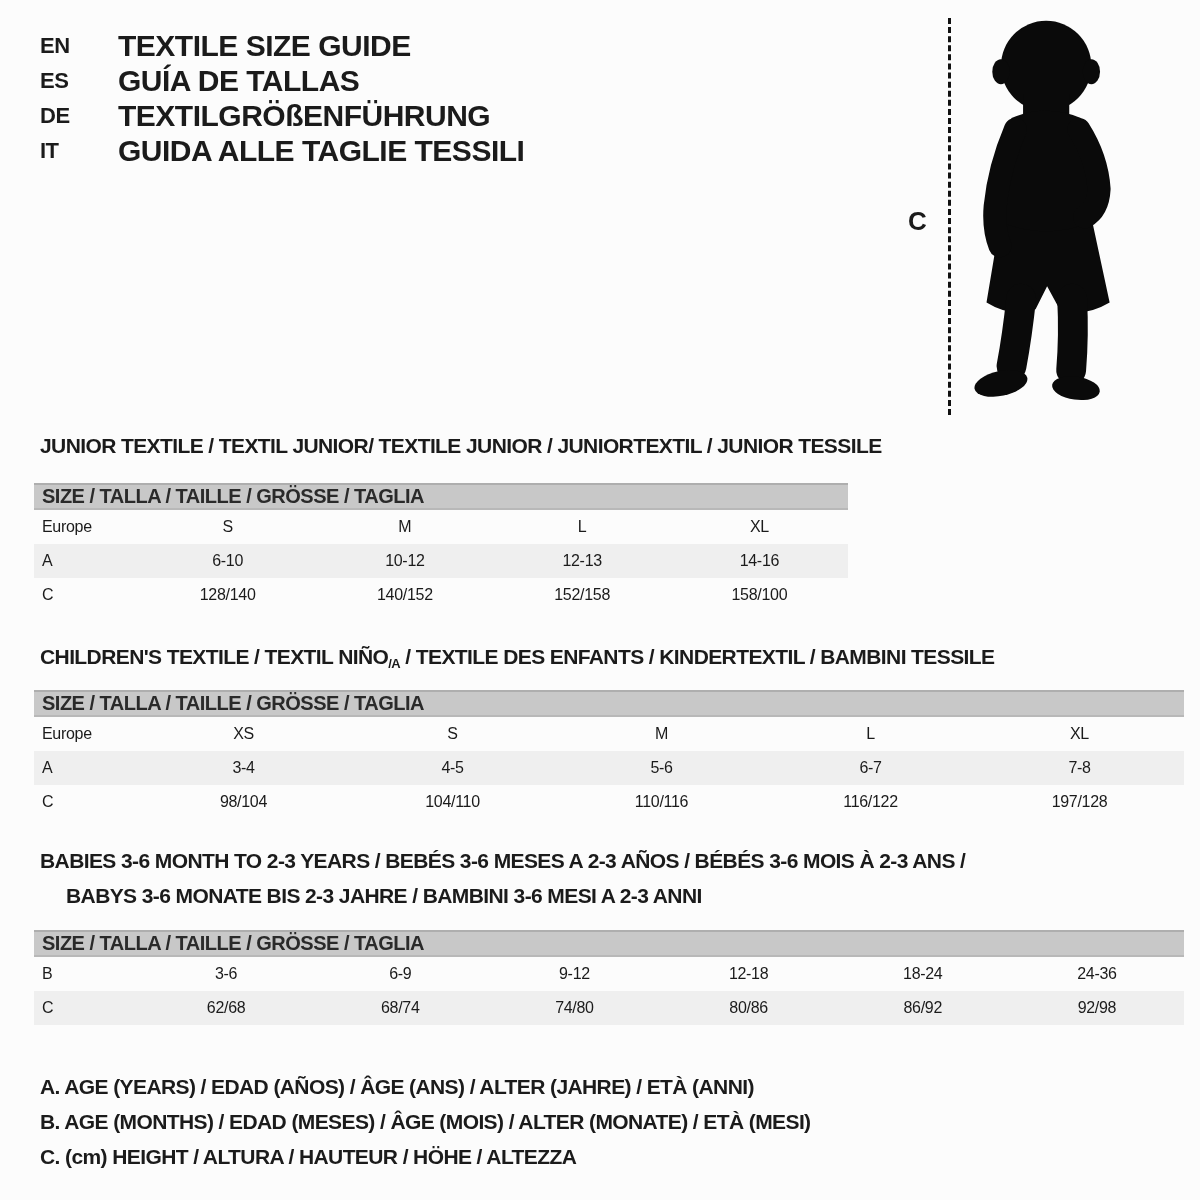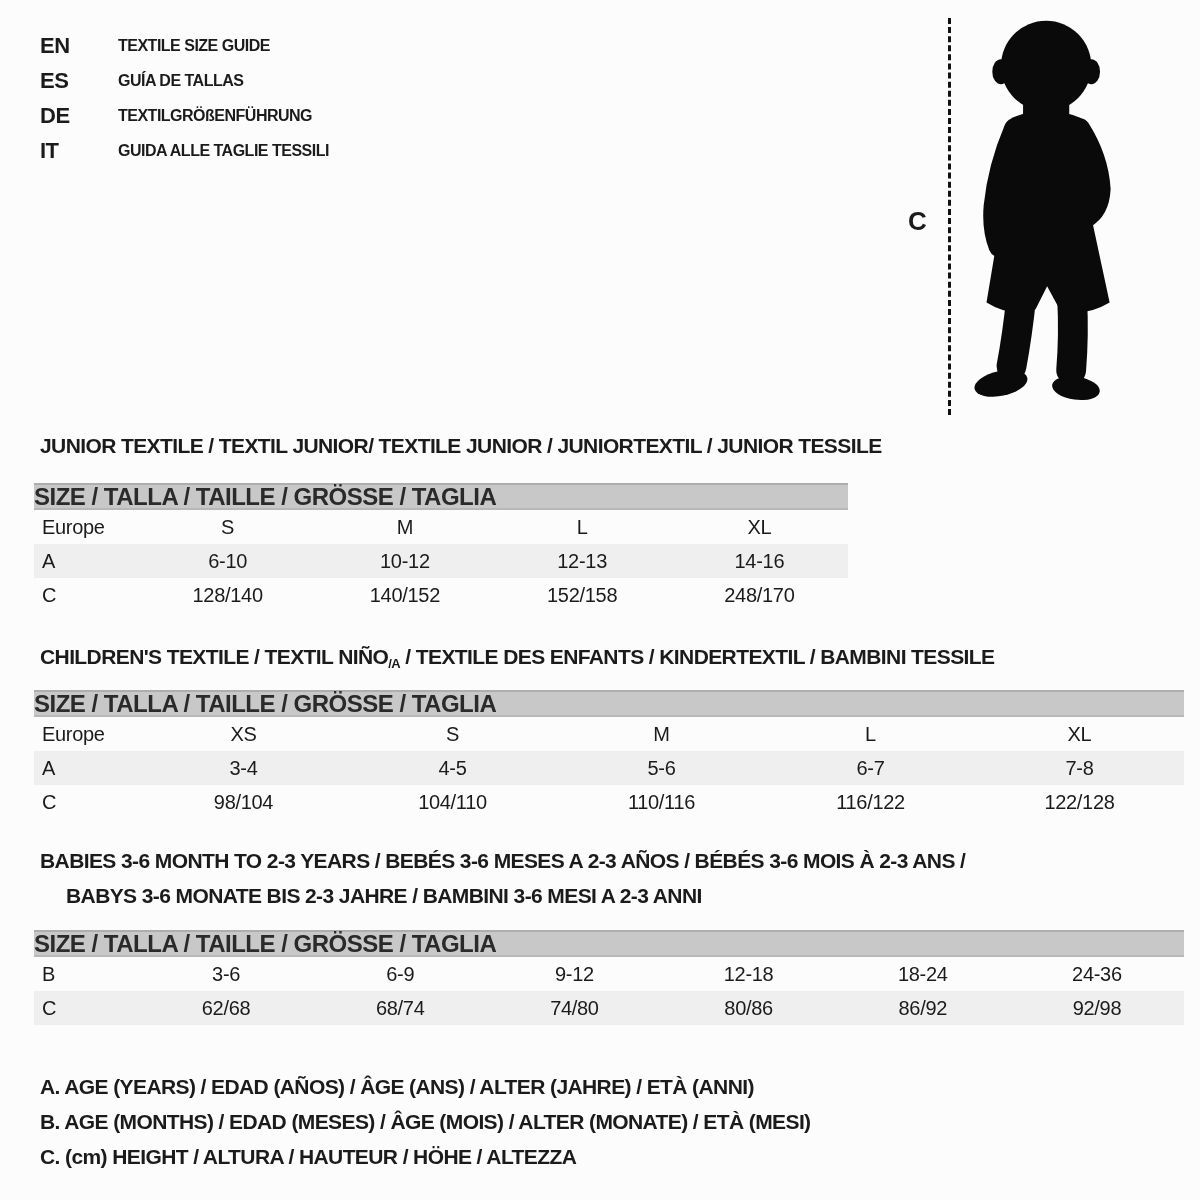--- a/index.html
+++ b/index.html
@@ -7,45 +7,45 @@
     position:relative; width:1200px; height:1200px;
     background:#fcfcfc; overflow:hidden;
     font-family:"Liberation Sans", sans-serif;
     color:#1b1b1b;
   }
 
   
   .lang-list { position:absolute; left:40px; top:28px; }
   .lang-row { display:flex; height:35px; align-items:center; }
   .lang-code { width:78px; font-size:22px; font-weight:700; letter-spacing:-0.5px; }
-  .lang-title { font-size:16px; font-weight:700; letter-spacing:-0.5px; white-space:nowrap; }
+  .lang-title { font-size:30px; font-weight:700; letter-spacing:-0.5px; white-space:nowrap; }
 
   
   .figure-wrap { position:absolute; left:900px; top:0; width:300px; height:430px; }
   .dash-line { position:absolute; left:48px; top:18px; height:397px; width:0; border-left:3px dashed #111; }
   .height-label { position:absolute; left:8px; top:206px; font-size:26px; font-weight:700; }
   .toddler { position:absolute; left:60px; top:14px; width:180px; height:404px; }
 
   
   .section-title {
     position:absolute; left:40px; font-size:21px; font-weight:700;
     letter-spacing:-0.6px; white-space:nowrap; line-height:24px;
   }
   .sub-a { font-size:13px; vertical-align:-4px; font-weight:700; }
 
   
   .size-table { position:absolute; left:34px; }
   .size-bar {
     height:27px; background:#c8c8c8;
     border-top:2px solid #aeaeae; border-bottom:2px solid #b8b8b8;
     box-sizing:border-box;
-    display:flex; align-items:center; 
-    font-size:24px; font-weight:700; letter-spacing:-0.5px; color:#2a2a2a;
+    display:flex; align-items:center; padding-left:8px;
+    font-size:20px; font-weight:700; letter-spacing:-0.5px; color:#2a2a2a;
   }
-  .trow { display:flex; height:34px; align-items:center; font-size:20px; letter-spacing:-0.3px; }
+  .trow { display:flex; height:34px; align-items:center; font-size:16px; letter-spacing:-0.3px; }
   .trow.shaded { background:#efefef; }
   .tlabel { width:105px; padding-left:8px; box-sizing:border-box; }
   .tcell { flex:1; text-align:center; }
   .w-junior { width:814px; }
   .w-full { width:1150px; }
 
   
   .legend { position:absolute; left:40px; top:1069px; }
   .legend-line { height:35px; display:flex; align-items:center; font-size:21px; font-weight:700; letter-spacing:-0.6px; white-space:nowrap; }
 </style>
@@ -114,21 +114,21 @@
       <span class="tcell">6-10</span>
       <span class="tcell">10-12</span>
       <span class="tcell">12-13</span>
       <span class="tcell">14-16</span>
     </div>
     <div class="trow">
       <span class="tlabel">C</span>
       <span class="tcell">128/140</span>
       <span class="tcell">140/152</span>
       <span class="tcell">152/158</span>
-      <span class="tcell">248/170</span>
+      <span class="tcell">158/100</span>
     </div>
   </div>
 
   <div class="section-title" style="top:645px;">
     <span>CHILDREN'S TEXTILE / TEXTIL NIÑO</span><span class="sub-a">/A</span><span> / TEXTILE DES ENFANTS / KINDERTEXTIL / BAMBINI TESSILE</span>
   </div>
 
   <div class="size-table w-full" style="top:690px;">
     <div class="size-bar">SIZE / TALLA / TAILLE / GRÖSSE / TAGLIA</div>
     <div class="trow">
@@ -146,21 +146,21 @@
       <span class="tcell">5-6</span>
       <span class="tcell">6-7</span>
       <span class="tcell">7-8</span>
     </div>
     <div class="trow">
       <span class="tlabel">C</span>
       <span class="tcell">98/104</span>
       <span class="tcell">104/110</span>
       <span class="tcell">110/116</span>
       <span class="tcell">116/122</span>
-      <span class="tcell">122/128</span>
+      <span class="tcell">197/128</span>
     </div>
   </div>
 
   <div class="section-title" style="top:849px;">BABIES 3-6 MONTH TO 2-3 YEARS / BEBÉS 3-6 MESES A 2-3 AÑOS / BÉBÉS 3-6 MOIS À 2-3 ANS /</div>
   <div class="section-title" style="top:884px;margin-left:26px;">BABYS 3-6 MONATE BIS 2-3 JAHRE / BAMBINI 3-6 MESI A 2-3 ANNI</div>
 
   <div class="size-table w-full" style="top:930px;">
     <div class="size-bar">SIZE / TALLA / TAILLE / GRÖSSE / TAGLIA</div>
     <div class="trow">
       <span class="tlabel">B</span>

